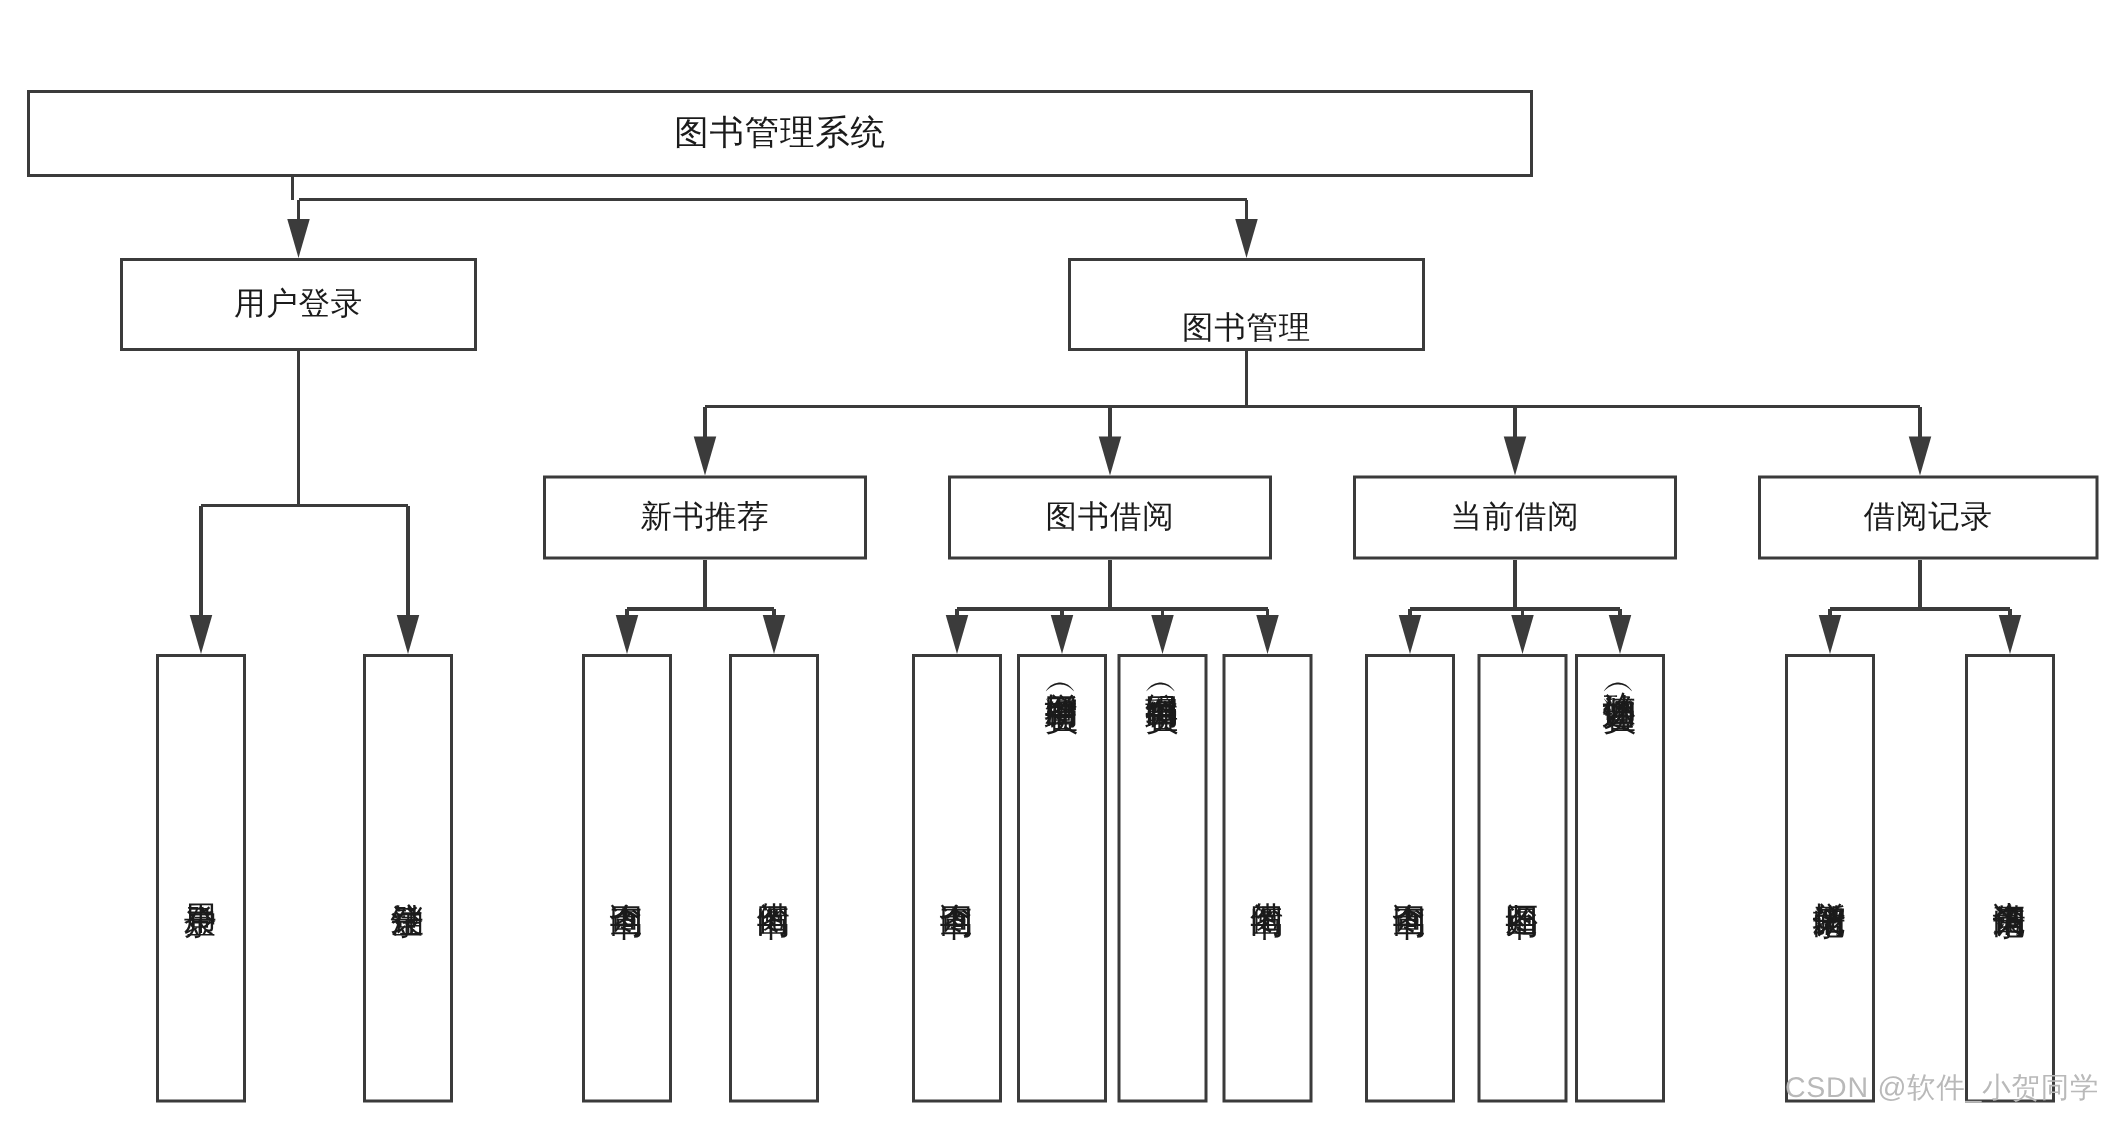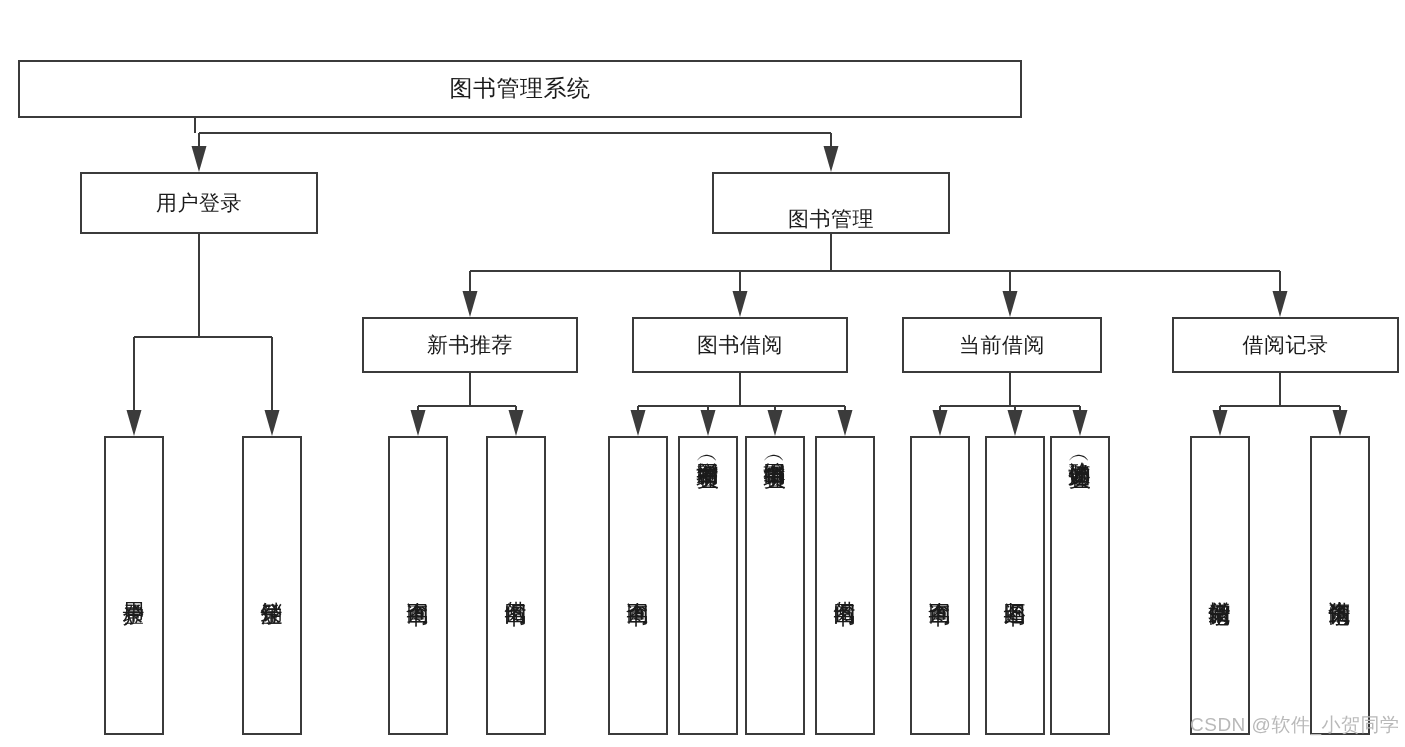--- a/index.html
+++ b/index.html
@@ -146,21 +146,21 @@
       </div>
       <div class="node horiz" style="left: 712px; top: 172px; width: 238px; height: 62px; align-items: flex-end;">
         <span class="lbl">图书管理</span>
       </div>
       <div class="node horiz" style="left: 362px; top: 317px; width: 216px; height: 56px;">
         <span class="lbl">新书推荐</span>
       </div>
       <div class="node horiz" style="left: 632px; top: 317px; width: 216px; height: 56px;">
         <span class="lbl">图书借阅</span>
       </div>
-      <div class="node horiz" style="left: 902px; top: 317px; width: 200px; height: 56px;">
+      <div class="node horiz" style="left: 902px; top: 317px; width: 216px; height: 56px;">
         <span class="lbl">当前借阅</span>
       </div>
       <div class="node horiz" style="left: 1172px; top: 317px; width: 227px; height: 56px;">
         <span class="lbl">借阅记录</span>
       </div>
       <div class="node vert mid" style="left: 104px; top: 436px; width: 60px; height: 299px;">
         <span class="lbl">用户登录</span>
       </div>
       <div class="node vert mid" style="left: 242px; top: 436px; width: 60px; height: 299px;">
         <span class="lbl">注销登录</span>

